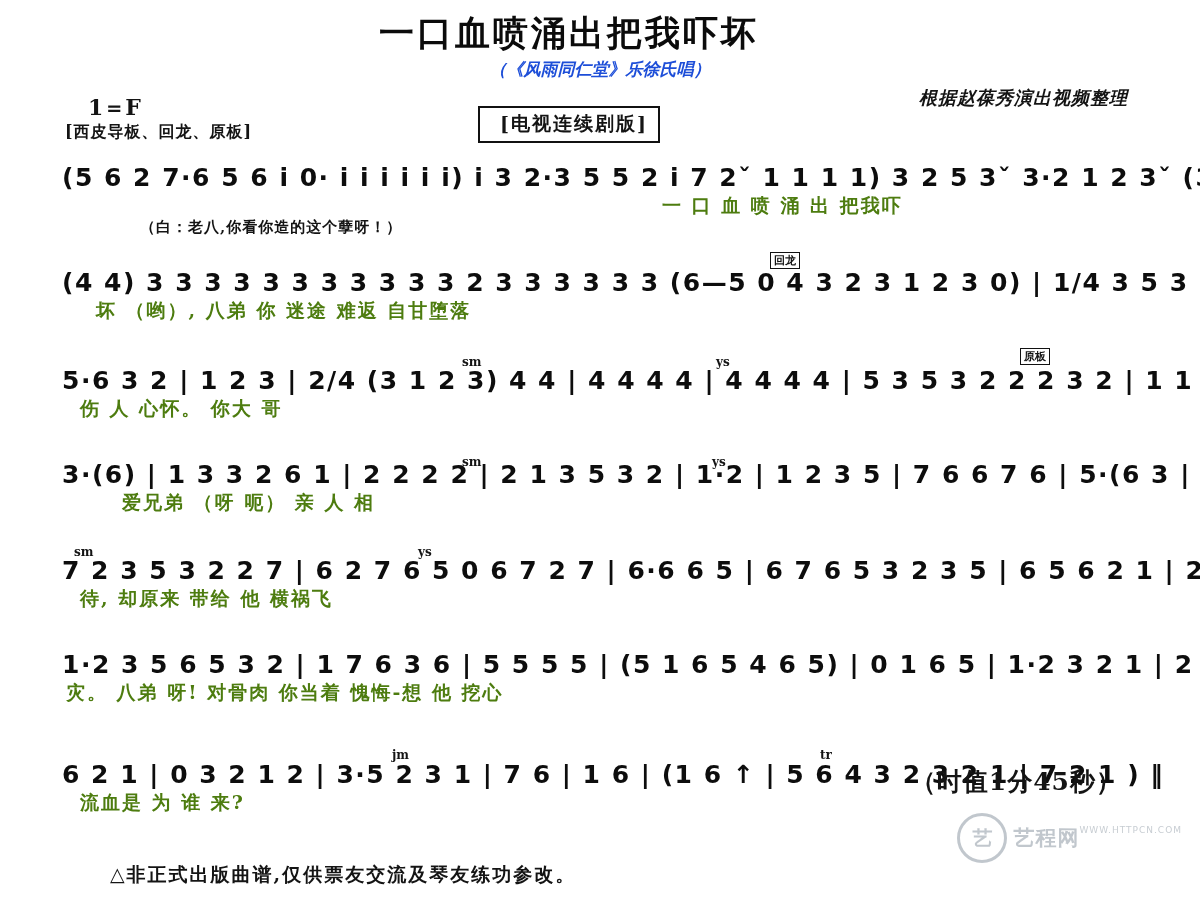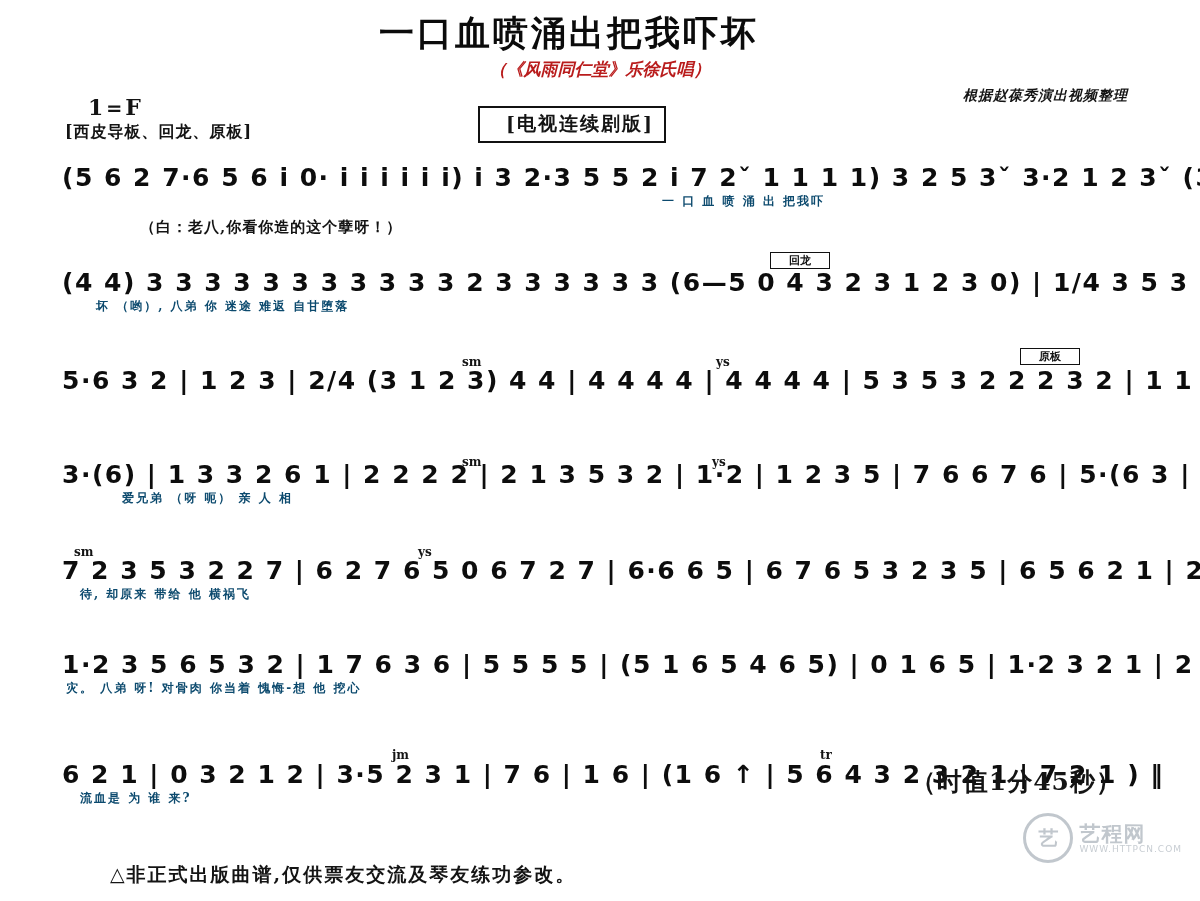--- a/index.html
+++ b/index.html
@@ -34,53 +34,53 @@
   }
   .subtitle {
     position: absolute;
     left: 0; top: 58px;
     width: 1200px;
     text-align: center;
     font-family: "DejaVu Serif", serif;
     font-size: 17px;
     font-weight: bold;
     font-style: italic;
-    color: #b91c1c;
+    color: #1d4ed8;
   }
   .keysig {
     position: absolute;
     left: 88px; top: 93px;
     font-family: "DejaVu Serif", serif;
     font-size: 22px;
     font-weight: bold;
   }
   .banqiang {
     position: absolute;
     left: 65px; top: 122px;
     font-family: "DejaVu Serif", serif;
     font-size: 16px;
     font-weight: bold;
     letter-spacing: 1px;
   }
   .version-box {
     position: absolute;
     left: 478px; top: 106px;
     border: 2px solid #111;
-    padding: 3px 10px 4px 26px;
+    padding: 3px 10px 4px 20px;
     font-family: "DejaVu Serif", serif;
     font-size: 19px;
     font-weight: bold;
     letter-spacing: 2px;
   }
   .credits {
     position: absolute;
     right: 72px; top: 85px;
     text-align: right;
     font-family: "DejaVu Serif", serif;
-    font-size: 14px;
+    font-size: 18px;
     font-weight: bold;
     font-style: italic;
     line-height: 1.45;
     letter-spacing: 1px;
   }
   .credits div { white-space: nowrap; }
 
   
   .sysrow {
     position: absolute;
@@ -92,43 +92,43 @@
     font-size: 25px;
     font-weight: bold;
     letter-spacing: 1.5px;
     white-space: nowrap;
     line-height: 1.05;
     color: #0d0d0d;
   }
   .lyrics {
     margin-top: 2px;
     font-family: "DejaVu Serif", serif;
-    font-size: 12px;
+    font-size: 19px;
     font-weight: bold;
     white-space: nowrap;
     letter-spacing: 2px;
-    color: #0c4a6e;
+    color: #4d7c0f;
   }
   .spoken {
     font-family: "DejaVu Serif", serif;
     font-size: 15px;
     font-weight: bold;
     white-space: nowrap;
     letter-spacing: 1px;
   }
   .mark {
     position: absolute;
     font-family: "DejaVu Serif", serif;
     font-size: 12px;
     font-weight: bold;
     letter-spacing: 0;
   }
   .mark.boxed {
     border: 1.5px solid #111;
-    padding: 0px 18px;
+    padding: 0px 3px;
     font-size: 11px;
   }
   .duration {
     position: absolute;
     right: 78px; top: 765px;
     font-family: "DejaVu Serif", serif;
     font-size: 25px;
     font-weight: bold;
     letter-spacing: 1px;
   }
@@ -156,21 +156,21 @@
     display: flex;
     align-items: center;
     justify-content: center;
     color: #8f9aa5;
     font-size: 20px;
     font-weight: bold;
     font-family: "DejaVu Serif", serif;
   }
   .wm-text {
     display: flex;
-    flex-direction: column;
+    flex-direction: row;
     line-height: 1.1;
   }
   .wm-main {
     font-family: "DejaVu Serif", serif;
     font-size: 21px;
     font-weight: bold;
     color: #8f9aa5;
     letter-spacing: 1px;
   }
   .wm-sub {
@@ -205,20 +205,21 @@
   <div class="sysrow" style="top:270px;">
     <div class="notes">(4 4) 3 3 3 3 3 3 3 3 3 3 3 2 3 3 3 3 3 3 (6—5 0 4 3 2 3 1 2 3 0) | 1/4 3 5 3 | 2 3 5 | 1 3 2 1 | 5 6 1 | 3 2 3 | 1 2 |</div>
     <div class="lyrics" style="margin-left:34px;">坏                    （哟）,                              八弟 你   迷途  难返 自甘堕落</div>
   </div>
 
   <div class="mark" style="left:462px; top:355px;">sm</div>
   <div class="mark" style="left:716px; top:355px;">ys</div>
   <div class="mark boxed" style="left:1020px; top:348px;">原板</div>
   <div class="sysrow" style="top:368px;">
     <div class="notes">5·6 3 2 | 1 2 3 | 2/4 (3 1 2 3) 4 4 | 4 4 4 4 | 4 4 4 4 | 5 3 5 3 2 2 2 3 2 | 1 1 (1 2 | 1 2 3 5 6 5 3 2 | 1 6) 1 5 3 | 1 2 3 2 |</div>
+    <div class="lyrics" style="margin-left:18px;">伤    人       心怀。                                                                    你大 哥</div>
   </div>
 
   <div class="mark" style="left:462px; top:455px;">sm</div>
   <div class="mark" style="left:712px; top:455px;">ys</div>
   <div class="sysrow" style="top:462px;">
     <div class="notes">3·(6) | 1 3 3 2 6 1 | 2 2 2 2 | 2 1 3 5 3 2 | 1·2 | 1 2 3 5 | 7 6 6 7 6 | 5·(6 3 | 2 3 5) | 7·5 6 7 2 | (6 7 2) 2 3 2 |</div>
     <div class="lyrics" style="margin-left:60px;">爱兄弟 （呀 呃）                                                    亲 人        相</div>
   </div>
 
   <div class="mark" style="left:74px; top:545px;">sm</div>

